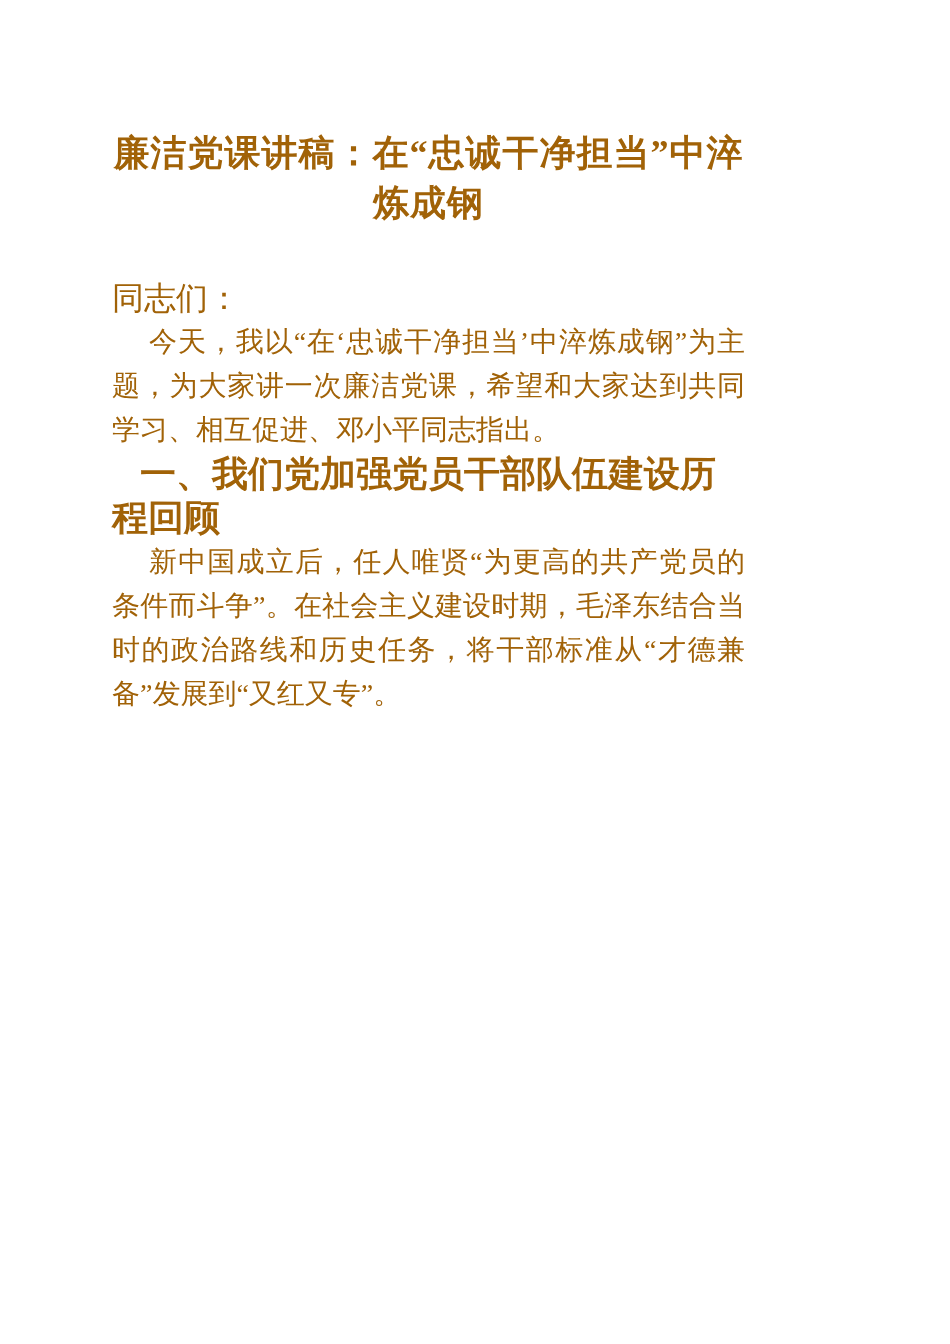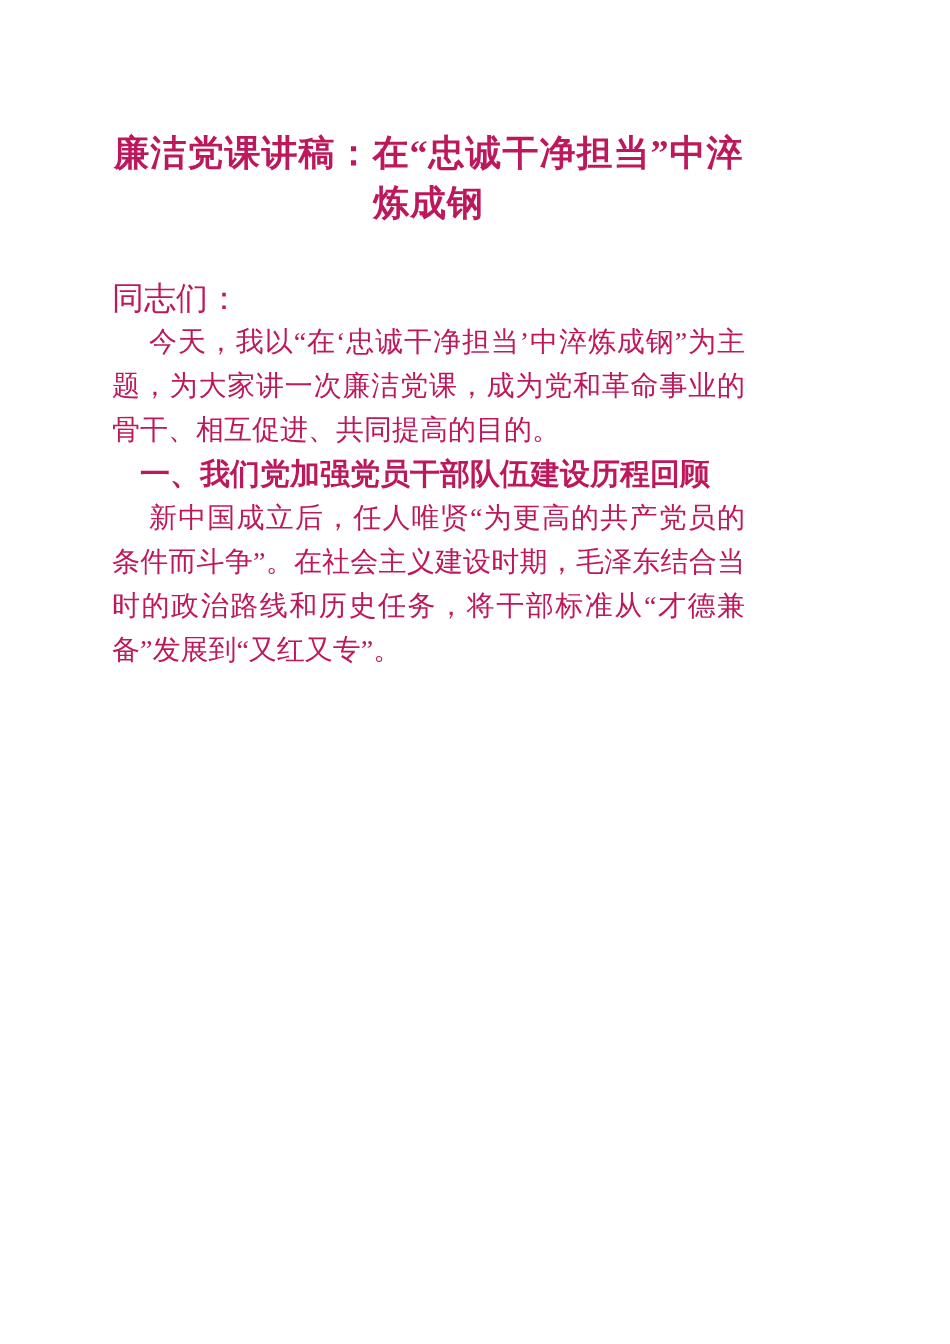--- a/index.html
+++ b/index.html
@@ -7,21 +7,21 @@
     padding: 0;
     background: #ffffff;
   }
   .page {
     position: relative;
     width: 840px;
     height: 1344px;
     background: #ffffff;
     box-sizing: border-box;
     padding: 128px 95px 0 112px;
-    color: #be185d;
+    color: #a16207;
     overflow: hidden;
   }
   .doc-title {
     font-family: "Liberation Serif", "DejaVu Serif", serif;
     font-weight: bold;
     font-size: 36px;
     line-height: 50px;
     letter-spacing: 1px;
     text-align: center;
     margin: 0 0 48px 0;
@@ -40,35 +40,35 @@
     font-size: 28px;
     line-height: 44px;
     margin: 0;
     text-indent: 37px;
     text-align: justify;
     text-justify: inter-character;
   }
   .section-heading {
     font-family: "Liberation Sans", "DejaVu Sans", sans-serif;
     font-weight: bold;
-    font-size: 30px;
+    font-size: 36px;
     line-height: 44px;
     margin: 0;
     text-indent: 28px;
     text-align: left;
   }
 </style>
 </head>
 <body>
 
 <div class="page">
   <h1 class="doc-title">廉洁党课讲稿：在“忠诚干净担当”中淬炼成钢</h1>
 
   <p class="salutation">同志们：</p>
 
-  <p class="para">今天，我以“在‘忠诚干净担当’中淬炼成钢”为主题，为大家讲一次廉洁党课，成为党和革命事业的骨干、相互促进、共同提高的目的。</p>
+  <p class="para">今天，我以“在‘忠诚干净担当’中淬炼成钢”为主题，为大家讲一次廉洁党课，希望和大家达到共同学习、相互促进、邓小平同志指出。</p>
 
   <h2 class="section-heading">一、我们党加强党员干部队伍建设历程回顾</h2>
 
 
   <p class="para">新中国成立后，任人唯贤“为更高的共产党员的条件而斗争”。在社会主义建设时期，毛泽东结合当时的政治路线和历史任务，将干部标准从“才德兼备”发展到“又红又专”。</p>
 
 </div>
 
 </body></html>

